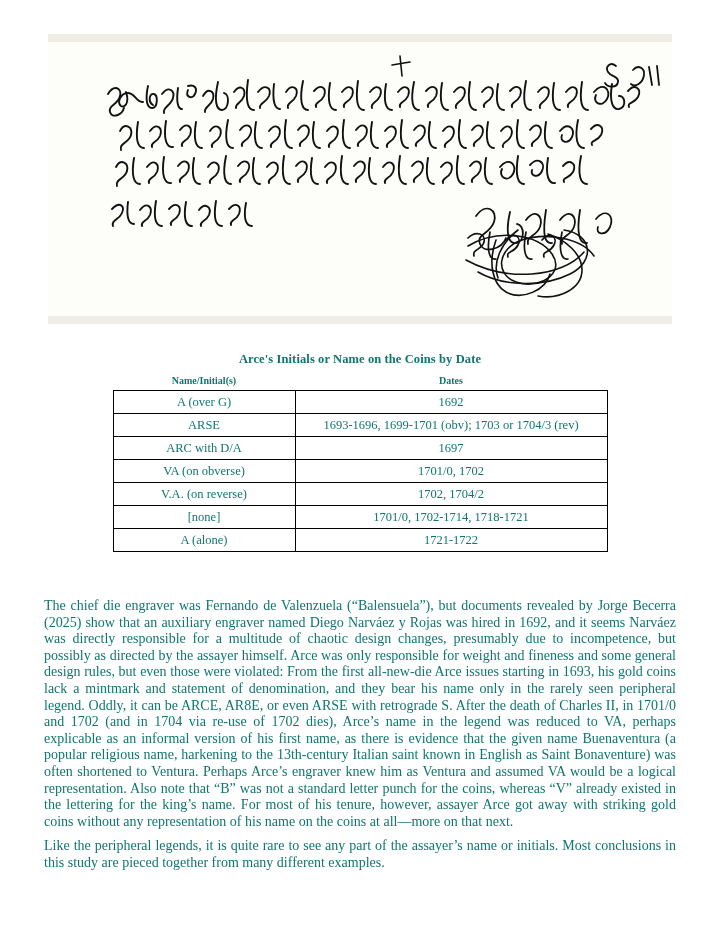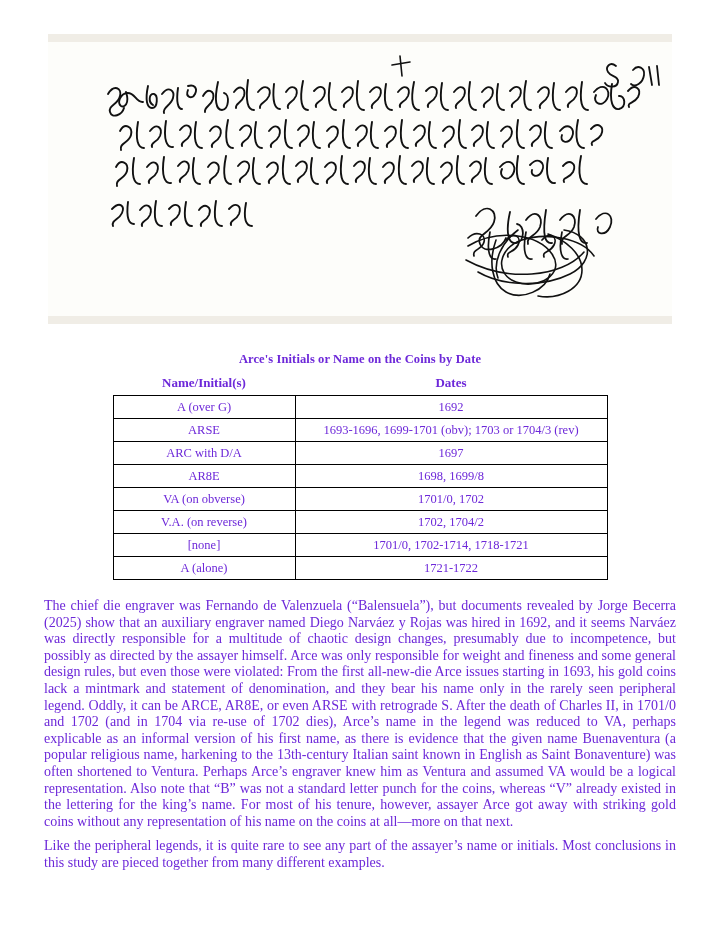--- a/index.html
+++ b/index.html
@@ -8,21 +8,21 @@
     background: #b8b8b8;
   }
   .page {
     position: relative;
     width: 720px;
     height: 932px;
     background: #ffffff;
     margin: 0 auto;
     overflow: hidden;
     font-family: "Liberation Serif", serif;
-    color: #6d28d9;
+    color: #0f766e;
   }
 
   
   .manuscript {
     position: absolute;
     left: 48px;
     top: 34px;
     width: 624px;
     height: 290px;
     background: #fdfdfb;
@@ -48,21 +48,21 @@
   }
   table.coins {
     border-collapse: collapse;
     margin: 0 auto;
     font-size: 12.5px;
   }
   table.coins th {
     font-weight: bold;
     padding: 1px 6px 4px 6px;
     border: none;
-    font-size: 13px;
+    font-size: 10px;
   }
   table.coins th.c1 { width: 170px; }
   table.coins th.c2 { width: 300px; }
   table.coins td {
     border: 1px solid #000000;
     text-align: center;
     padding: 2px 6px;
     height: 18px;
     font-size: 12.5px;
   }
@@ -282,24 +282,20 @@
         </tr>
         <tr>
           <td>ARSE</td>
           <td>1693-1696, 1699-1701 (obv); 1703 or 1704/3 (rev)</td>
         </tr>
         <tr>
           <td>ARC with D/A</td>
           <td>1697</td>
         </tr>
         <tr>
-          <td>AR8E</td>
-          <td>1698, 1699/8</td>
-        </tr>
-        <tr>
           <td>VA (on obverse)</td>
           <td>1701/0, 1702</td>
         </tr>
         <tr>
           <td>V.A. (on reverse)</td>
           <td>1702, 1704/2</td>
         </tr>
         <tr>
           <td>[none]</td>
           <td>1701/0, 1702-1714, 1718-1721</td>

